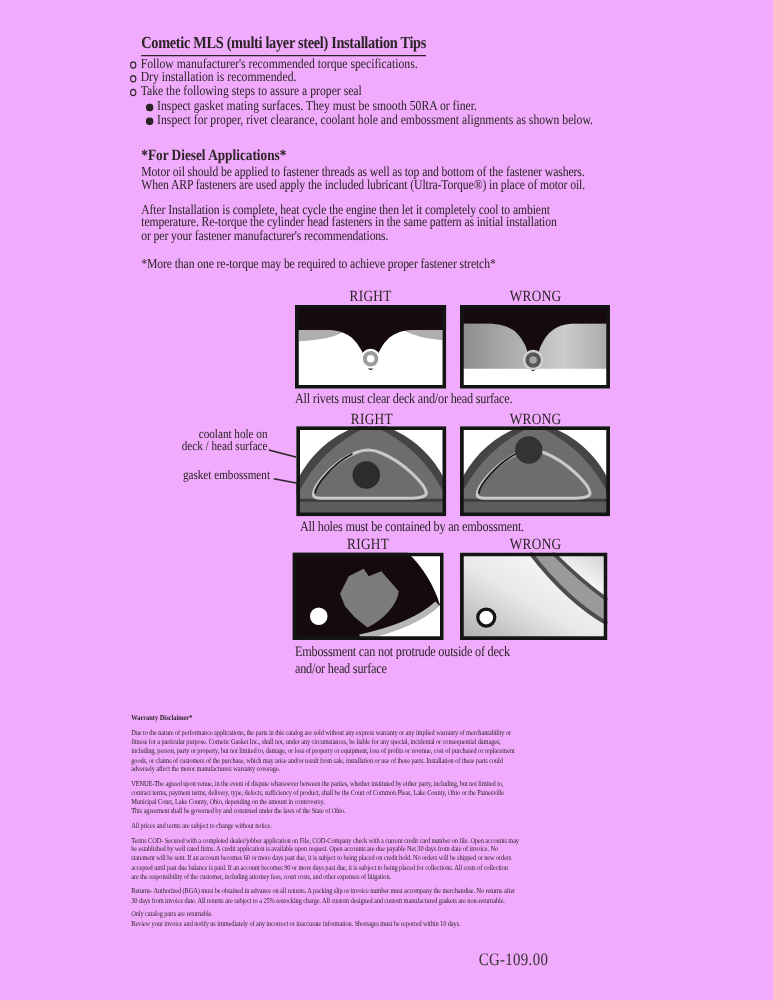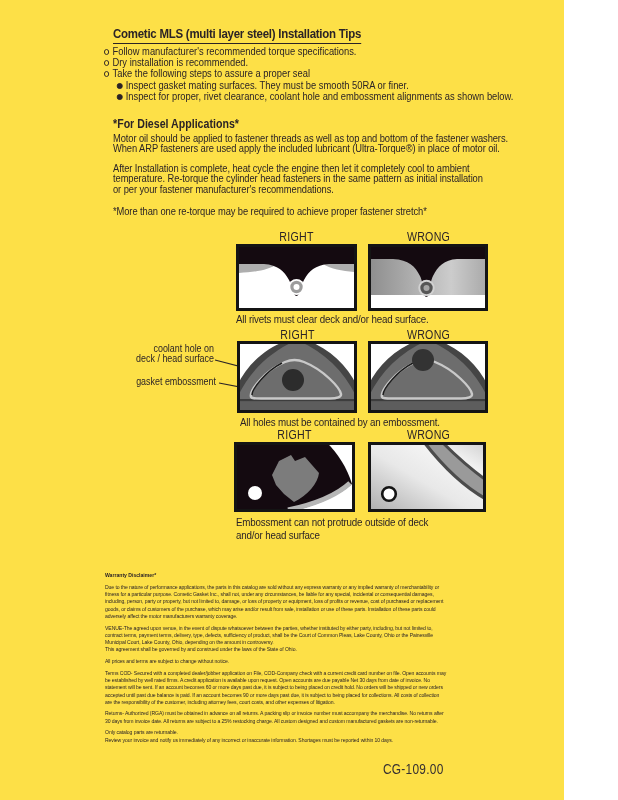--- a/index.html
+++ b/index.html
@@ -1,17 +1,17 @@
 <!DOCTYPE html>
 <html><head>
 <meta charset="utf-8">
 <style>
   html,body { margin:0; padding:0; background:#ffffff; }
-  .sheet { position:relative; width:564px; height:800px; background:#fde047; overflow:hidden;
-           font-family:Liberation Sans, sans-serif; color:#2b2326; }
+  .sheet { position:relative; width:618px; height:800px; background:#f0abfc; overflow:hidden;
+           font-family:Liberation Serif, serif; color:#2b2326; }
   .abs { position:absolute; }
   
   .cx  { transform:scaleX(.85); transform-origin:0 0; }
   .cxc { transform:scaleX(.85); transform-origin:50% 0; }
   .cxr { transform:scaleX(.85); transform-origin:100% 0; }
 
   .title { left:113px; top:26px; font-size:13.5px; font-weight:bold; letter-spacing:-.3px;
            display:inline-block; border-bottom:1.6px solid #2b2326; padding-bottom:2px; white-space:nowrap; }
 
   .tips { left:104px; top:46px; font-size:11px; }

